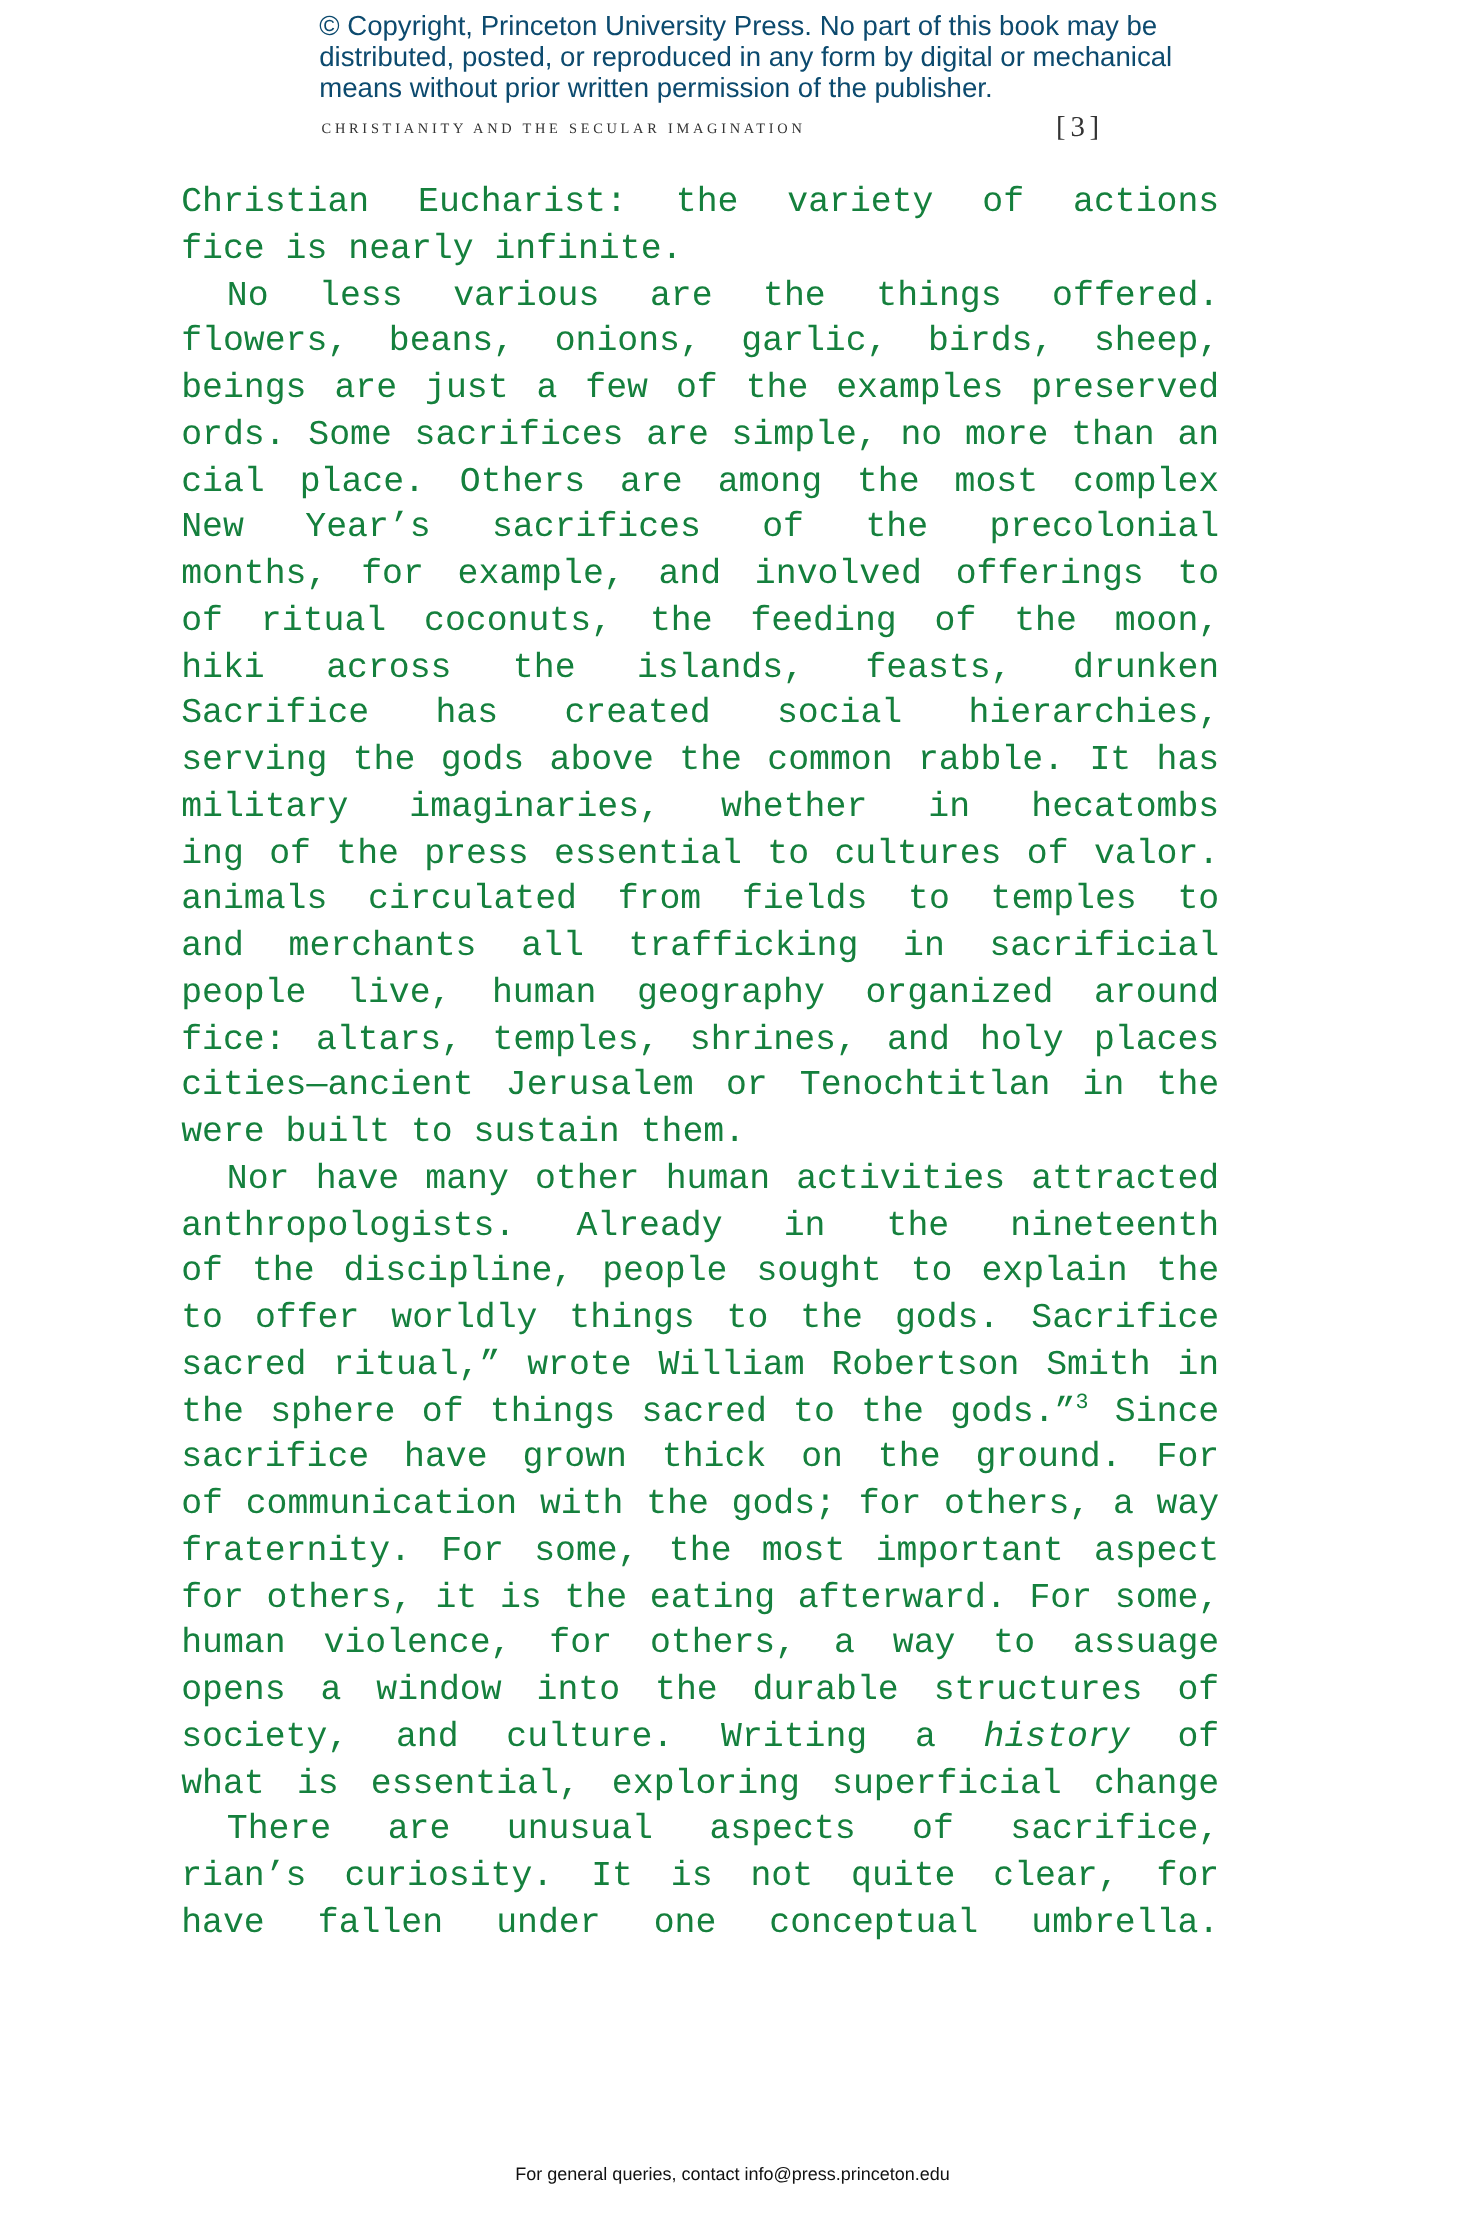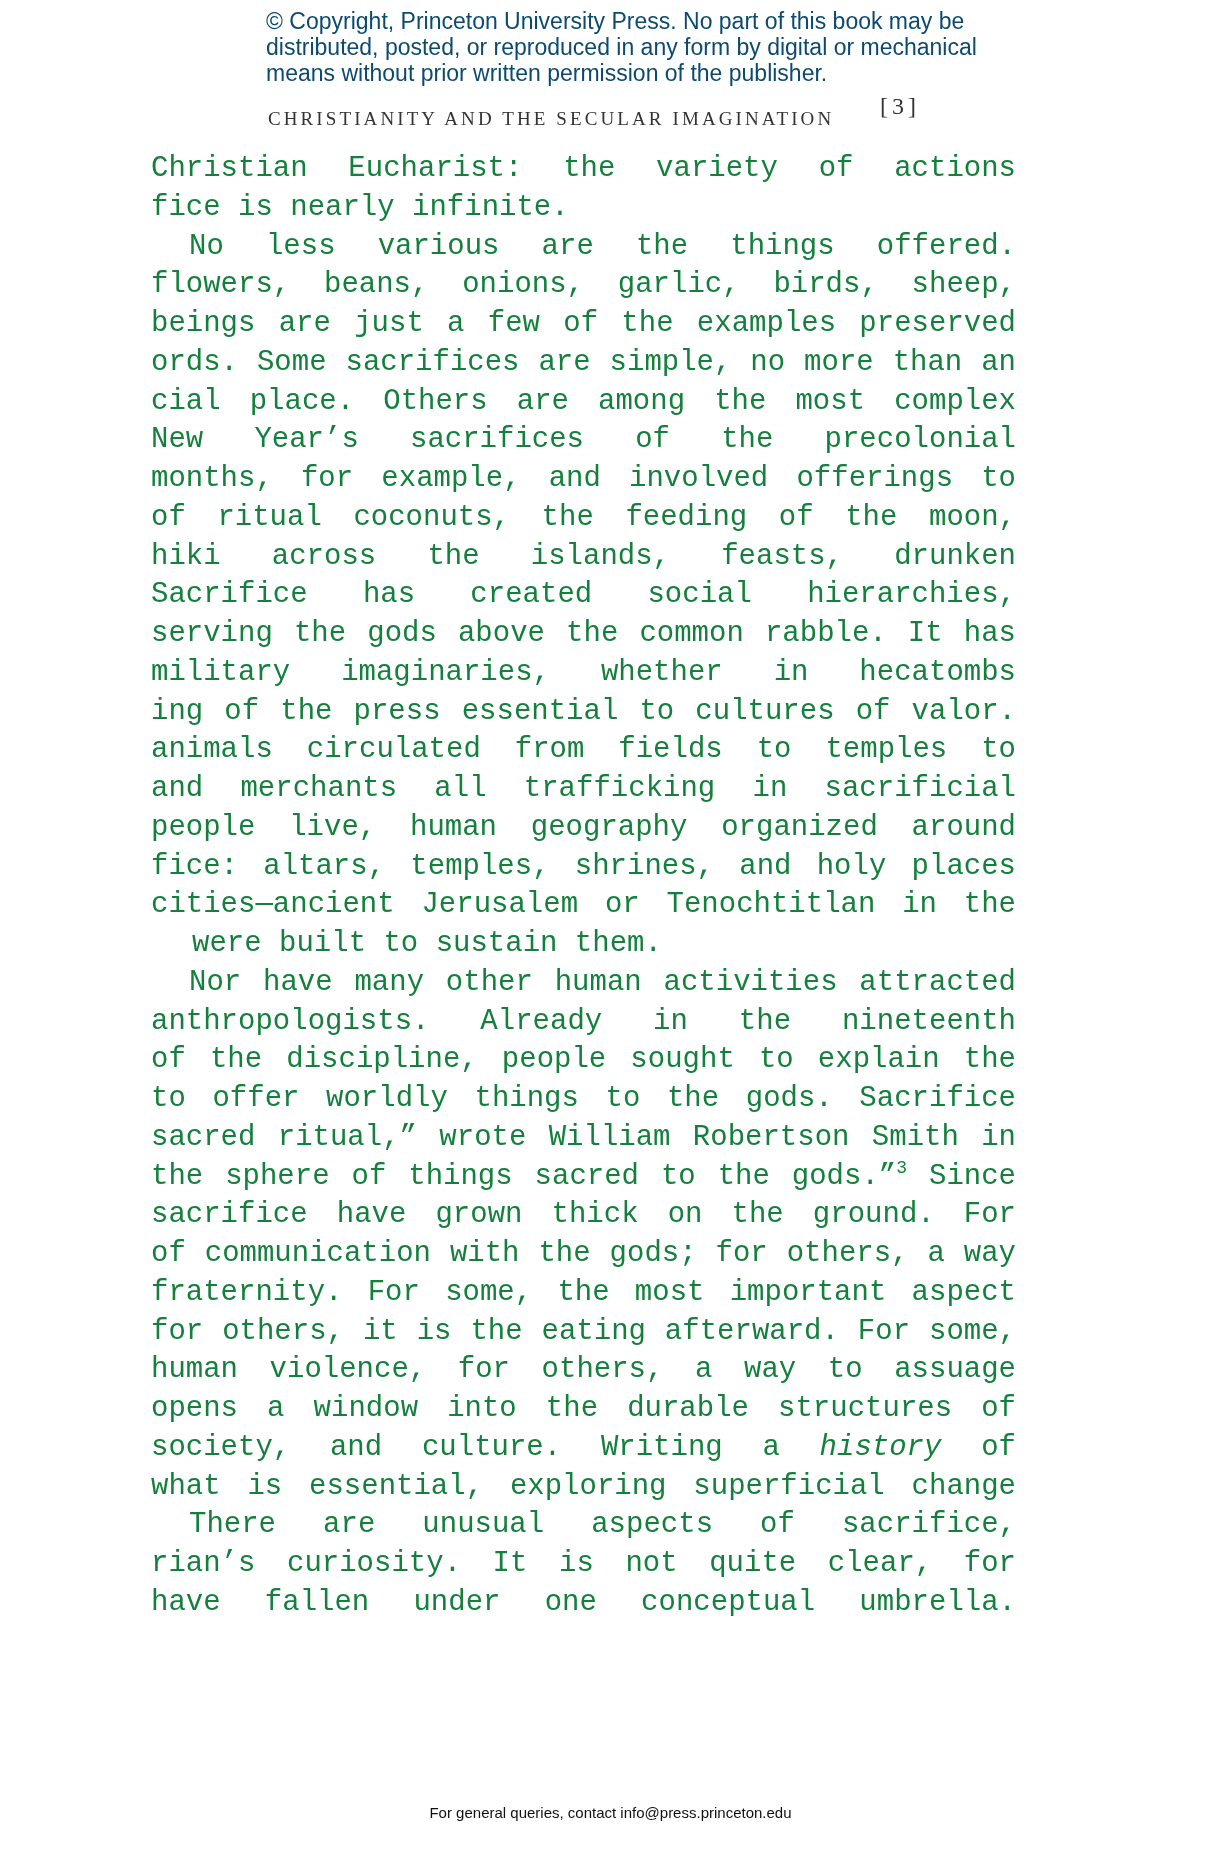--- a/index.html
+++ b/index.html
@@ -8,22 +8,22 @@
     position: absolute; left: 266px; top: 8px; width: 760px;
     font-family: "Liberation Sans", sans-serif; font-size: 23px; line-height: 26px;
     color: #0c4a6e;
   }
   .notice div { white-space: nowrap; }
   .runhead {
     position: absolute; left: 268px; top: 94px; width: 760px; height: 26px;
     font-family: "Liberation Serif", serif; color: #333333;
   }
   .runhead .title {
-    position: absolute; left: 0; top: 12px;
-    font-size: 19px; letter-spacing: 3.1px; line-height: 26px; white-space: nowrap;
+    position: absolute; left: 0; top: 0;
+    font-size: 12px; letter-spacing: 3.1px; line-height: 26px; white-space: nowrap;
   }
   .runhead .folio {
     position: absolute; left: 612px; top: -2px;
     font-size: 24px; letter-spacing: 4px; line-height: 28px;
   }
   .body {
     position: absolute; left: 151px; top: 150px; width: 865px;
     font-family: Liberation Mono, monospace; font-size: 29px; line-height: 38.75px;
     color: #15803d;
   }
@@ -76,21 +76,21 @@
     <span class="line" style="white-space: normal; overflow: hidden; word-spacing: 0px;"><span>hiki across the islands, feasts, drunken revelries, pig sacrifices, and more.</span><sup>2</sup></span>
     <span class="line" style="white-space: normal; overflow: hidden; word-spacing: 0px;">Sacrifice has created social hierarchies, elevating the priests dedicated to</span>
     <span class="line" style="white-space: normal; overflow: hidden; word-spacing: 0px;">serving the gods above the common rabble. It has organized political and</span>
     <span class="line" style="white-space: normal; overflow: hidden; word-spacing: 0px;">military imaginaries, whether in hecatombs offered to the gods, or the giv-</span>
     <span class="line" style="white-space: normal; overflow: hidden; word-spacing: 0px;">ing of the press essential to cultures of valor. It has structured economies,</span>
     <span class="line" style="white-space: normal; overflow: hidden; word-spacing: 0px;">animals circulated from fields to temples to markets, farmers and priests</span>
     <span class="line" style="white-space: normal; overflow: hidden; word-spacing: 0px;">and merchants all trafficking in sacrificial flesh. It has organized where</span>
     <span class="line" style="white-space: normal; overflow: hidden; word-spacing: 0px;">people live, human geography organized around special places of sacri-</span>
     <span class="line" style="white-space: normal; overflow: hidden; word-spacing: 0px;">fice: altars, temples, shrines, and holy places of all sorts. Indeed, whole</span>
     <span class="line" style="white-space: normal; overflow: hidden; word-spacing: 0px;">cities—ancient Jerusalem or Tenochtitlan in the Aztec Empire, to name</span>
-    <span class="line last" style="white-space: normal; overflow: hidden; word-spacing: 0px; margin-left: 41px;">were built to sustain them.</span>
+    <span class="line last" style="white-space: normal; overflow: hidden; word-spacing: 0px;">were built to sustain them.</span>
   </div>
 
   <div>
     <span class="line indent" style="white-space: normal; overflow: hidden; word-spacing: 0px;">Nor have many other human activities attracted so much attention from</span>
     <span class="line" style="white-space: normal; overflow: hidden; word-spacing: 0px;">anthropologists. Already in the nineteenth century, at the very beginnings</span>
     <span class="line" style="white-space: normal; overflow: hidden; word-spacing: 0px;">of the discipline, people sought to explain the universal human desire</span>
     <span class="line" style="white-space: normal; overflow: hidden; word-spacing: 0px;">to offer worldly things to the gods. Sacrifice entails “the whole field of</span>
     <span class="line" style="white-space: normal; overflow: hidden; word-spacing: 0px;">sacred ritual,” wrote William Robertson Smith in 1886, “an action within</span>
     <span class="line" style="white-space: normal; overflow: hidden; word-spacing: 0px;"><span>the sphere of things sacred to the gods.”</span><sup>3</sup><span> Since then, scientific theories of</span></span>
     <span class="line" style="white-space: normal; overflow: hidden; word-spacing: 0px;">sacrifice have grown thick on the ground. For some, sacrifice is a means</span>

